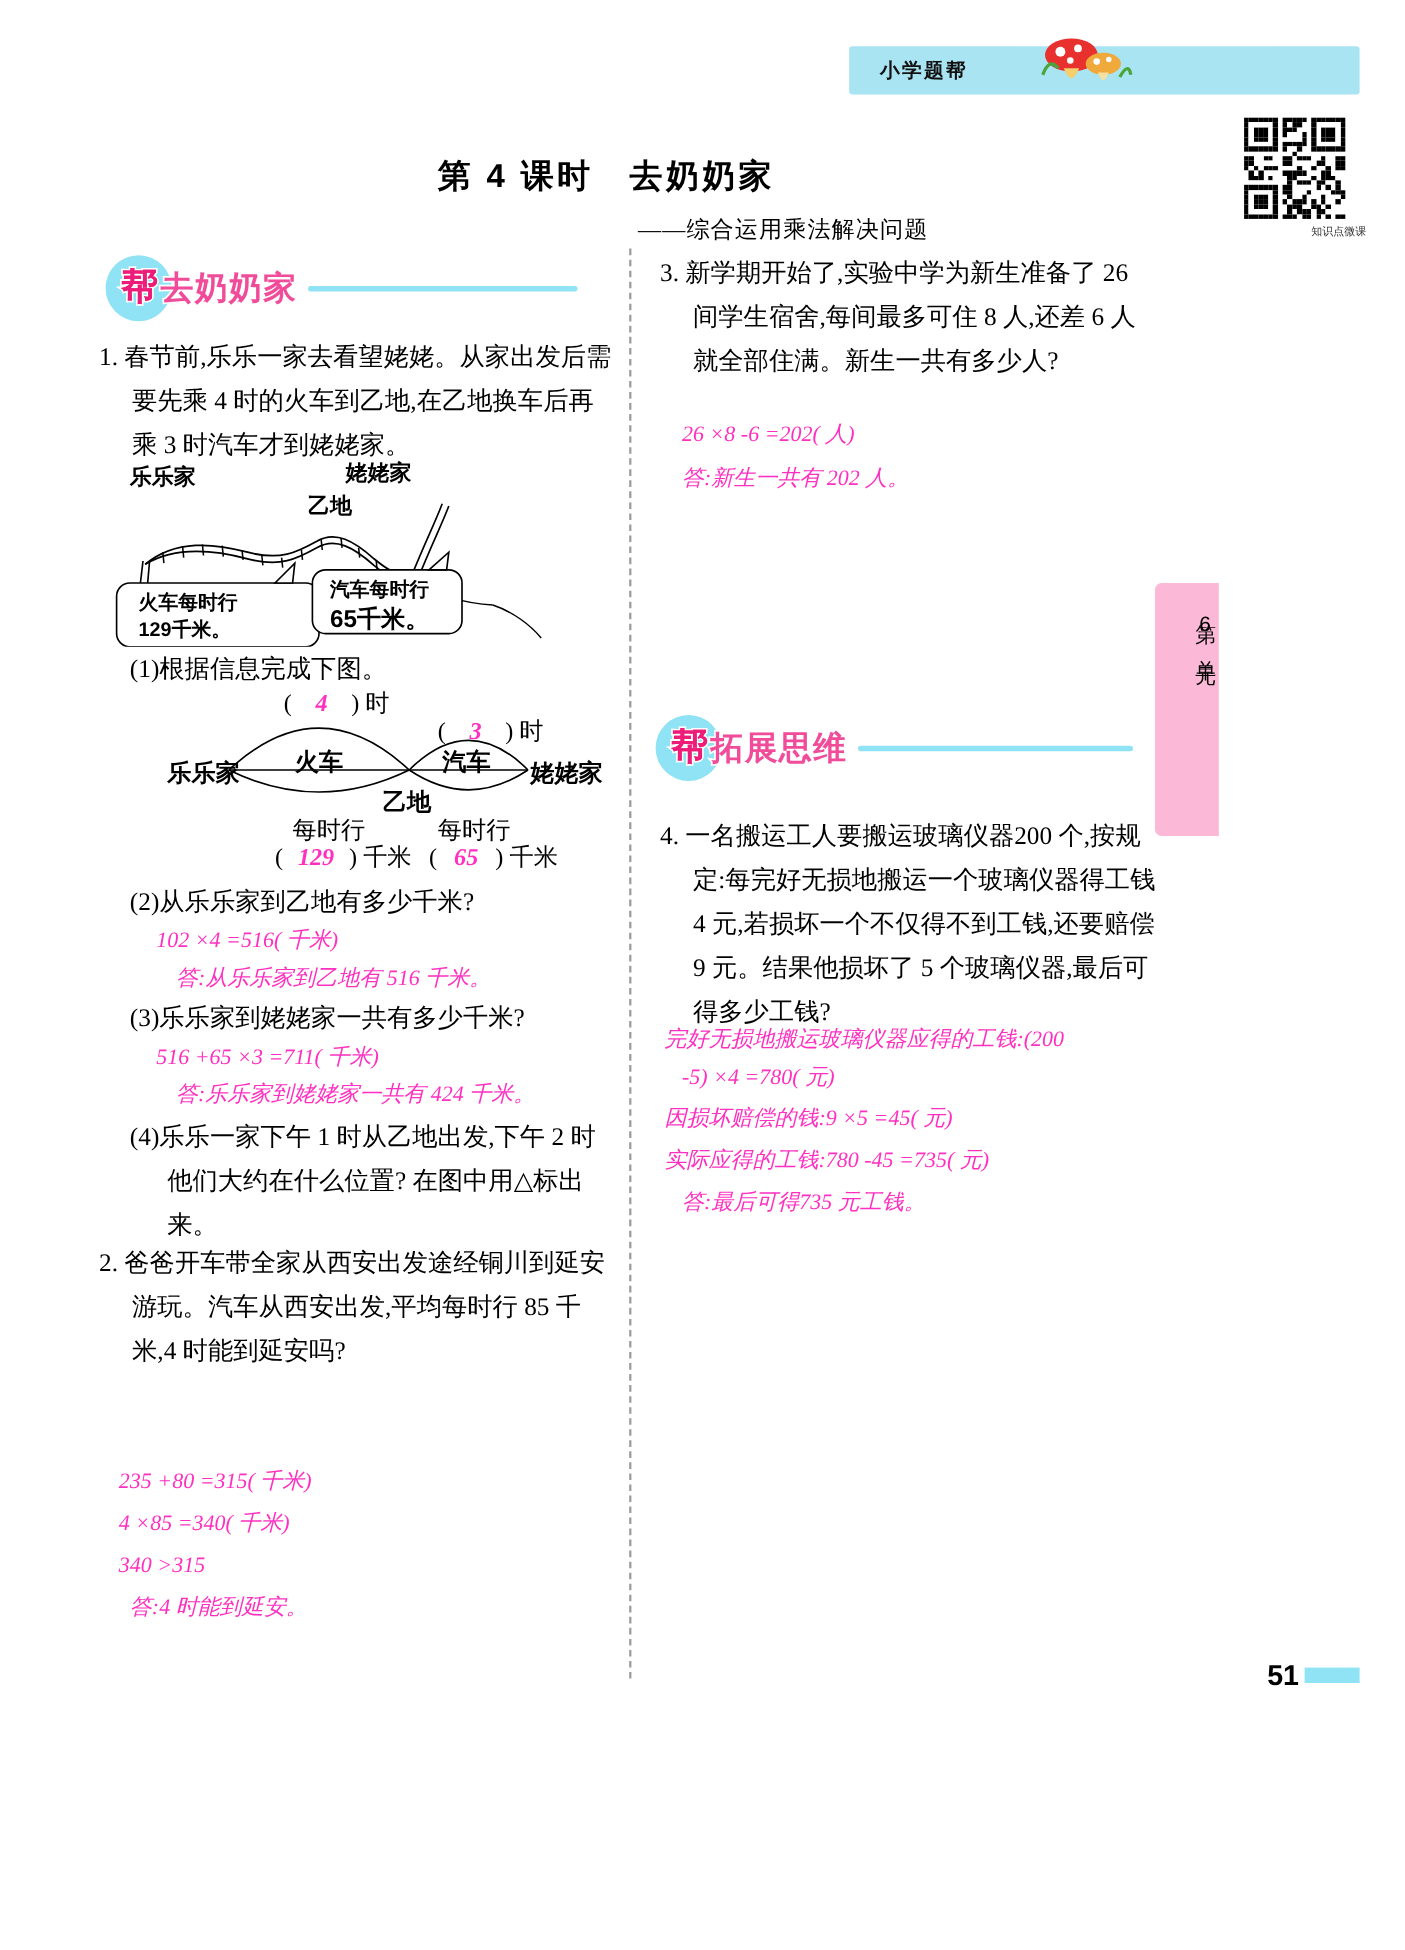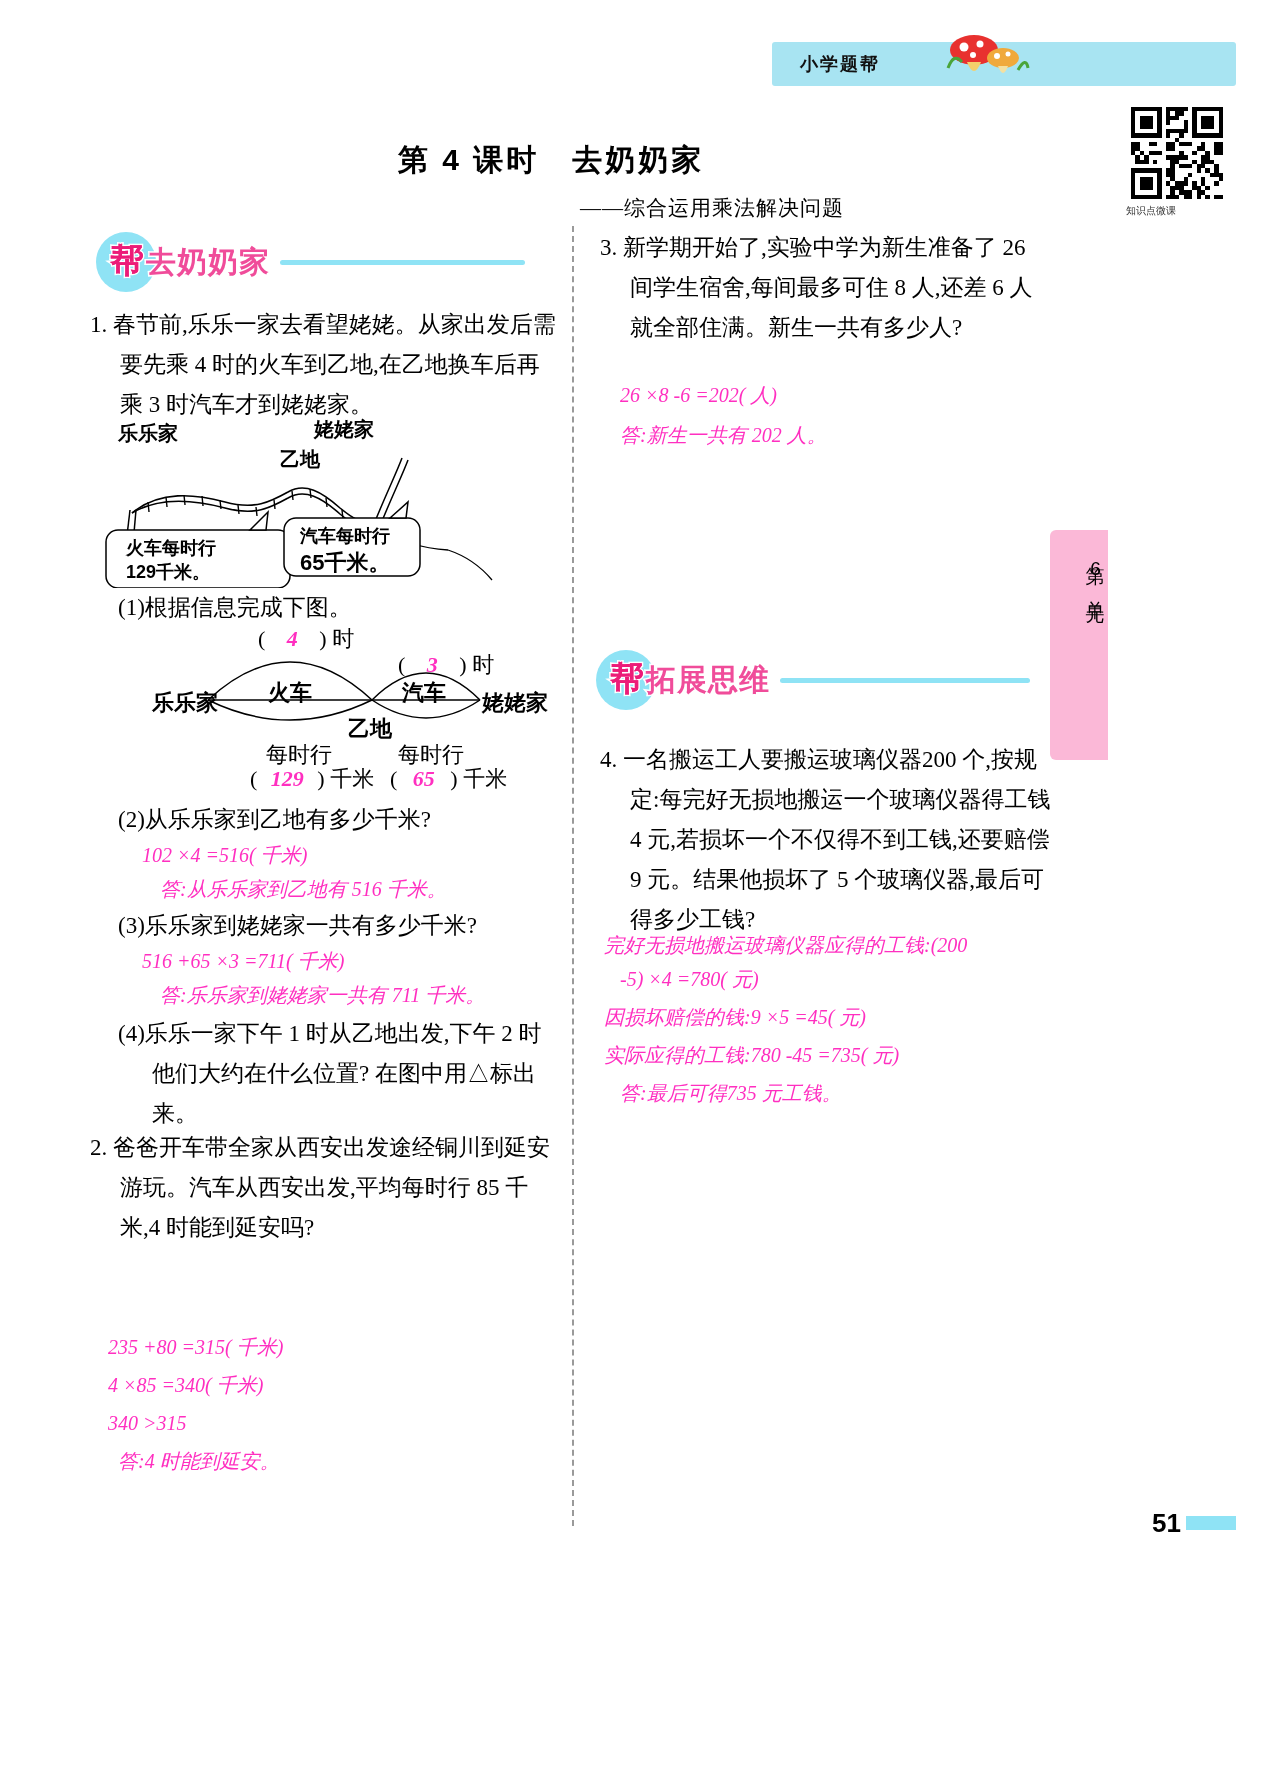--- a/index.html
+++ b/index.html
@@ -25,21 +25,21 @@
 
   
   .qr-box {
     position: absolute; left: 1128px; top: 104px; width: 98px; height: 98px;
     background: #fff; padding: 3px;
   }
   .qr-grid { width: 100%; height: 100%; display: grid;
     grid-template-columns: repeat(21,1fr); grid-template-rows: repeat(21,1fr); }
   .qr-grid i { display: block; }
   .qr-caption {
-    position: absolute; left: 1096px; top: 204px; width: 110px; text-align: center;
+    position: absolute; left: 1162px; top: 204px; width: 110px; text-align: center;
     font-size: 10px; color: #333; font-family: "Liberation Sans", sans-serif;
   }
 
   
   .lesson-title {
     position: absolute; left: 398px; top: 140px;
     font-family: "Liberation Sans", sans-serif;
     font-size: 30px; font-weight: bold; color: #000; letter-spacing: 3px;
   }
   .lesson-sub {
@@ -78,21 +78,21 @@
   .sec-line {
     margin-left: 10px; height: 5px; background: #8fe3f5; border-radius: 3px;
   }
 
   
   .q {
     position: absolute;
     font-size: 23px; line-height: 40px; color: #000;
   }
   .q .num { }
-  .hang { padding-left: 30px; text-indent: -30px; font-family: Liberation Serif, serif; }
+  .hang { padding-left: 30px; text-indent: -30px; }
 
   
   .ans {
     position: absolute;
     color: #ff2fc0;
     font-family: "Liberation Serif", serif;
     font-size: 20px; line-height: 34px;
     font-style: italic;
   }
 
@@ -723,21 +723,21 @@
       <span>) 千米</span>
     </span>
   </div>
 
   <div class="q" style="left:118px; top:800px; width:450px;">(2)从乐乐家到乙地有多少千米?</div>
   <div class="ans" style="left:142px; top:838px;">102 ×4 =516( 千米)</div>
   <div class="ans" style="left:160px; top:872px;">答:从乐乐家到乙地有 516 千米。</div>
 
   <div class="q" style="left:118px; top:906px; width:450px;">(3)乐乐家到姥姥家一共有多少千米?</div>
   <div class="ans" style="left:142px; top:944px;">516 +65 ×3 =711( 千米)</div>
-  <div class="ans" style="left:160px; top:978px;">答:乐乐家到姥姥家一共有 711 千米。</div>
+  <div class="ans" style="left:160px; top:978px;">答:乐乐家到姥姥家一共有 424 千米。</div>
 
   <div class="q hang" style="left:118px; top:1014px; width:442px; padding-left:34px; text-indent:-34px;">(4)乐乐一家下午 1 时从乙地出发,下午 2 时他们大约在什么位置? 在图中用△标出来。</div>
 
   <div class="q hang" style="left:90px; top:1128px; width:470px;">
     <span class="num">2.</span>
     <span>爸爸开车带全家从西安出发途经铜川到延安游玩。汽车从西安出发,平均每时行 85 千米,4 时能到延安吗?</span>
   </div>
 
 
   <div class="ans" style="left:108px; top:1330px;">235 +80 =315( 千米)</div>

